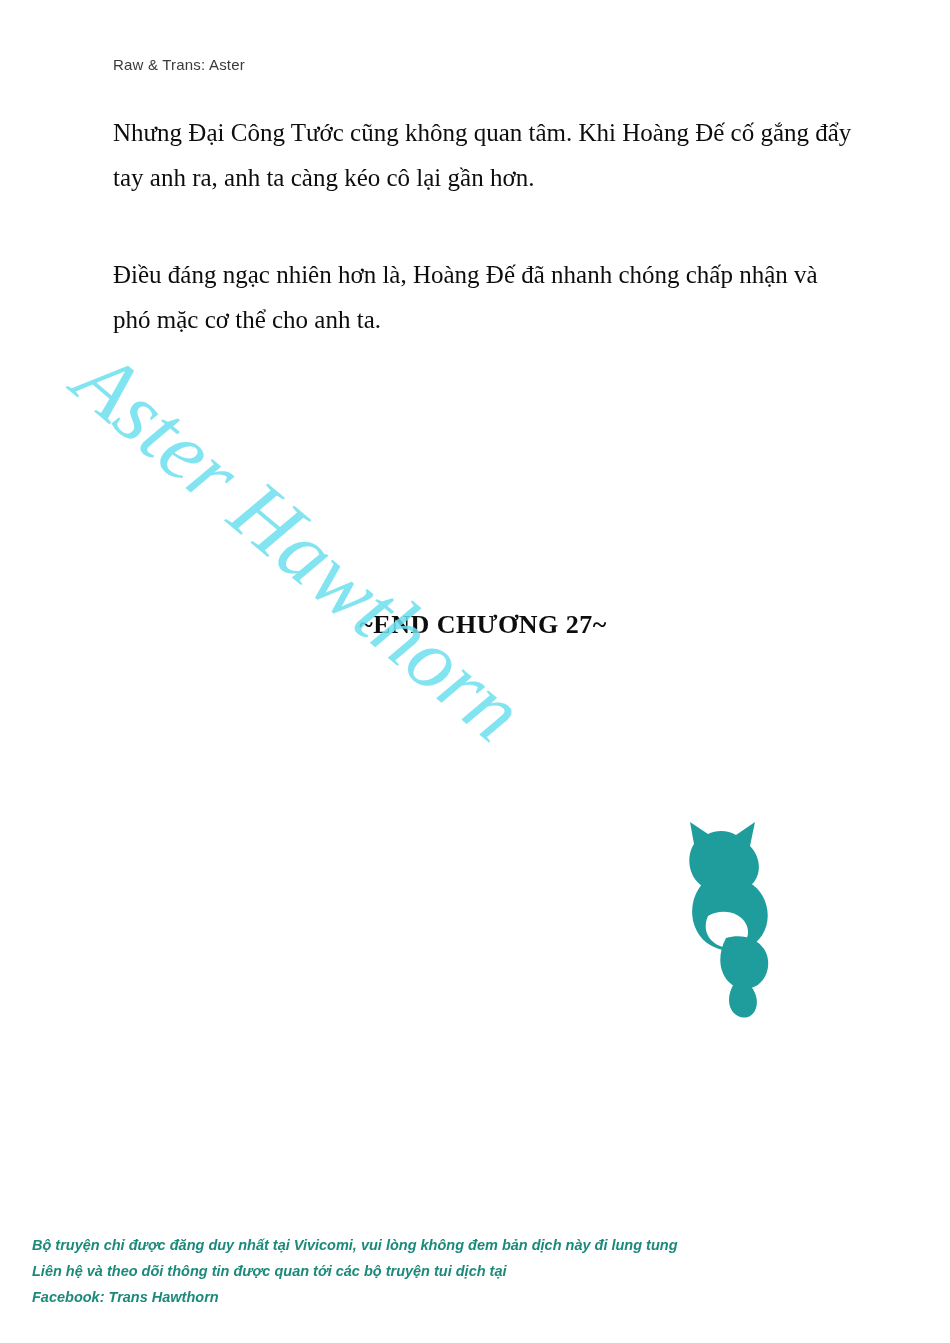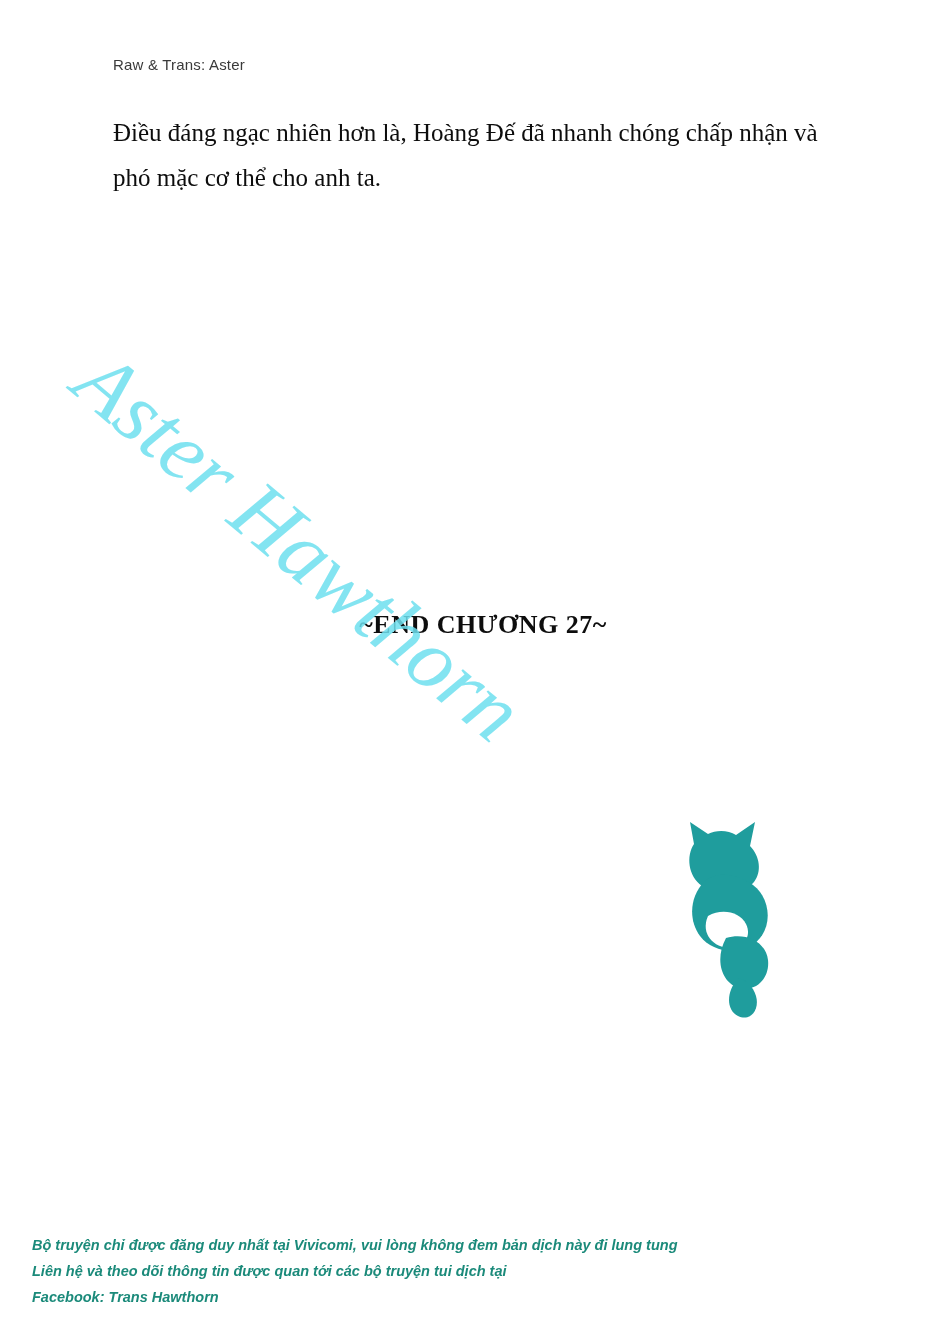--- a/index.html
+++ b/index.html
@@ -133,20 +133,21 @@
   }
 </style>
 </head>
 <body>
 
 <div class="page">
 
   <div class="credit">Raw &amp; Trans: Aster</div>
 
   <div class="body-text">
+    <p class="para">Nhưng Đại Công Tước cũng không quan tâm. Khi Hoàng Đế cố gắng đẩy tay anh ra, anh ta càng kéo cô lại gần hơn.</p>
     <p class="para">Điều đáng ngạc nhiên hơn là, Hoàng Đế đã nhanh chóng chấp nhận và phó mặc cơ thể cho anh ta.</p>
     <div class="end-mark">~END CHƯƠNG 27~</div>
   </div>
 
   <div class="watermark">Aster Hawthorn</div>
 
   <div class="cat">
     <svg viewBox="0 0 130 200" width="130" height="200" xmlns="http://www.w3.org/2000/svg">
       <g fill="#1f9d9d">
 

